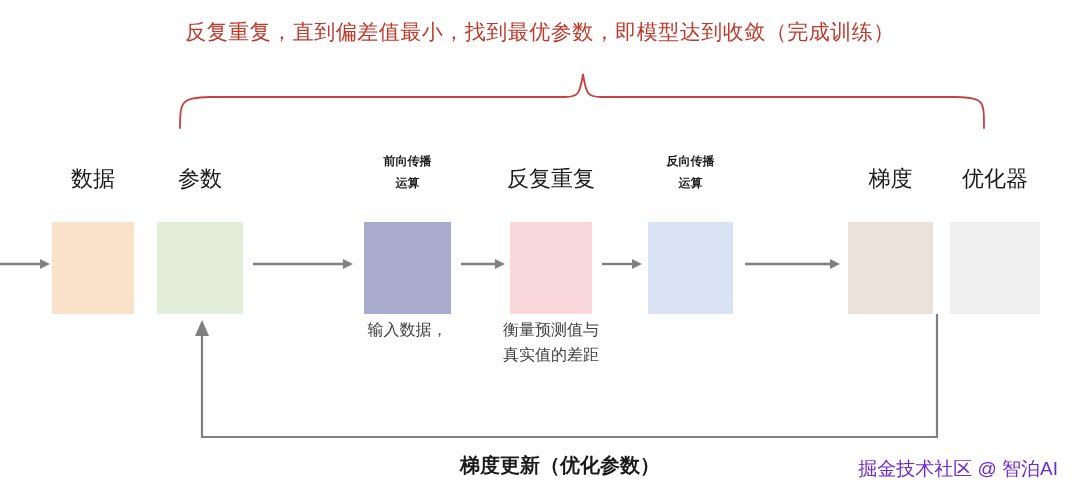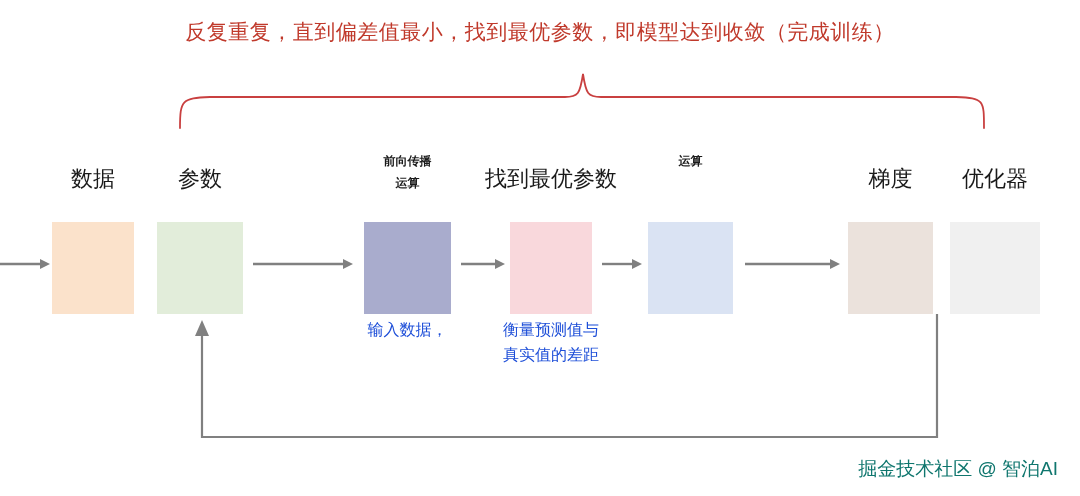--- a/index.html
+++ b/index.html
@@ -59,21 +59,21 @@
   }
   .node-label.bold {
     font-weight: bold;
     font-size: 12px;
   }
 
   
   .blue-caption {
     position: absolute;
     text-align: center;
-    color: #1d4ed8;
+    color: #404040;
     font-size: 16px;
     line-height: 25px;
     white-space: nowrap;
   }
 
   
   .arrow {
     position: absolute;
     height: 14px;
     top: 257px;
@@ -99,21 +99,21 @@
     font-size: 20px;
     color: #1a1a1a;
     white-space: nowrap;
   }
 
   
   .watermark {
     position: absolute;
     right: 22px;
     top: 456px;
-    color: #0f766e;
+    color: #6d28d9;
     font-size: 19px;
     white-space: nowrap;
   }
 </style>
 </head>
 <body>
 
 <div id="canvas">
 
   <div class="top-caption">反复重复，直到偏差值最小，找到最优参数，即模型达到收敛（完成训练）</div>
@@ -131,28 +131,29 @@
 
   <div class="node-label bold" style="left:335px; width:145px; top:150px;">
     <div>前向传播</div>
     <div>运算</div>
   </div>
   <div class="node-box" style="left:364px; width:87px; background:#A9ACCD;"></div>
   <div class="blue-caption" style="left:330px; width:155px; top:317px;">
     <div>输入数据，</div>
   </div>
 
-  <div class="node-label" style="left:480px; width:142px; top:168px;">找到最优参数</div>
+  <div class="node-label" style="left:480px; width:142px; top:168px;">反复重复</div>
   <div class="node-box" style="left:510px; width:82px; background:#F9D8DC;"></div>
   <div class="blue-caption" style="left:480px; width:142px; top:317px;text-align:center;">
     <div>衡量预测值与</div>
     <div>真实值的差距</div>
   </div>
 
   <div class="node-label bold" style="left:618px; width:145px; top:150px;">
+    <div>反向传播</div>
     <div>运算</div>
   </div>
   <div class="node-box" style="left:648px; width:85px; background:#DAE3F3;"></div>
 
   <div class="node-label" style="left:848px; width:85px; top:168px;">梯度</div>
   <div class="node-box" style="left:848px; width:85px; background:#EBE2DC;"></div>
 
   <div class="node-label" style="left:950px; width:90px; top:168px;">优化器</div>
   <div class="node-box" style="left:950px; width:90px; background:#F0F0F0;"></div>
 
@@ -179,16 +180,17 @@
   <svg class="arrow" style="left:745px; width:95px;" viewBox="0 0 95 14">
     <line x1="0" y1="7" x2="85" y2="7" stroke="#808080" stroke-width="2.4"></line>
     <polygon points="85,2 95,7 85,12" fill="#808080"></polygon>
   </svg>
 
   <svg class="loop-svg" viewBox="0 0 760 135">
     <path d="M 747,2 L 747,125 L 12,125 L 12,22" fill="none" stroke="#808080" stroke-width="2.2"></path>
     <polygon points="5,24 12,8 19,24" fill="#808080"></polygon>
   </svg>
 
+  <div class="bottom-label">梯度更新（优化参数）</div>
 
   <div class="watermark">掘金技术社区 @ 智泊AI</div>
 
 </div>
 
 </body></html>

